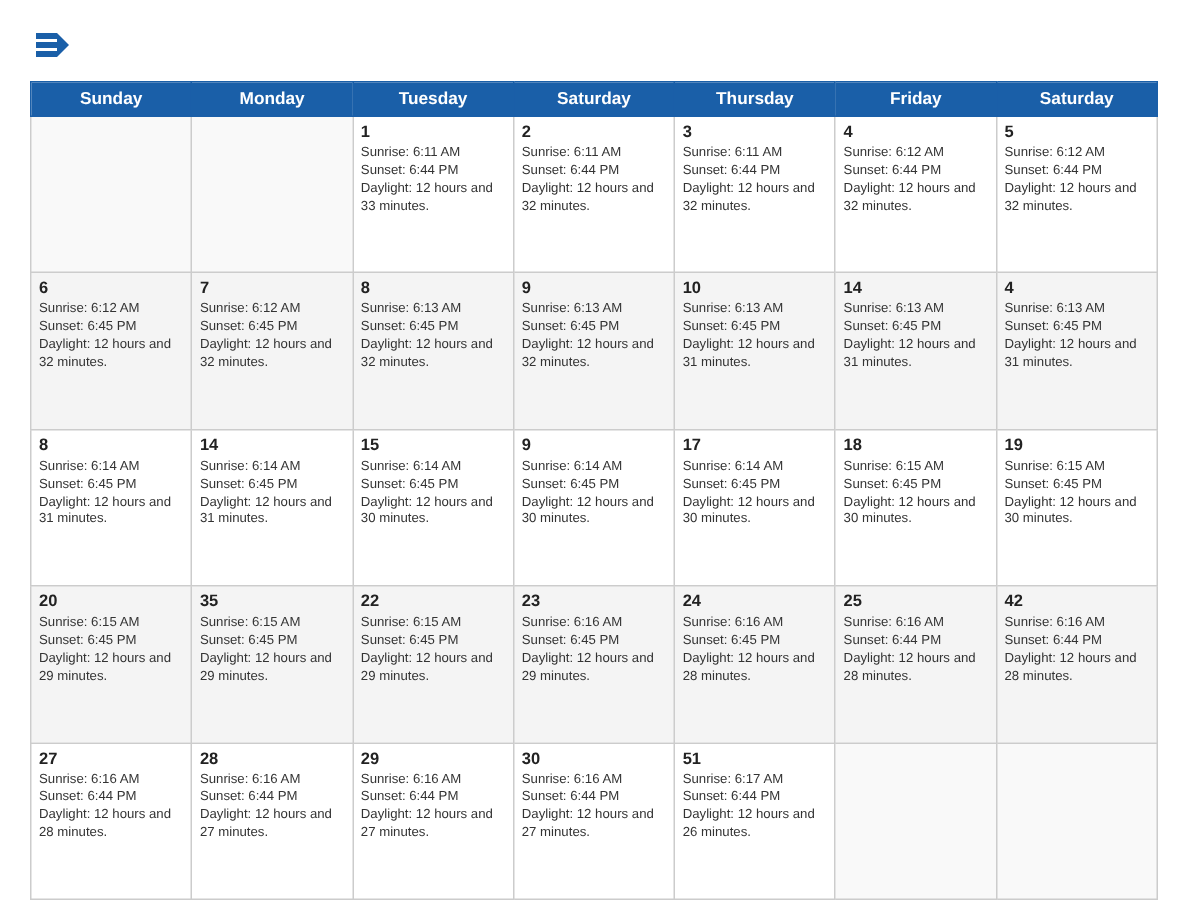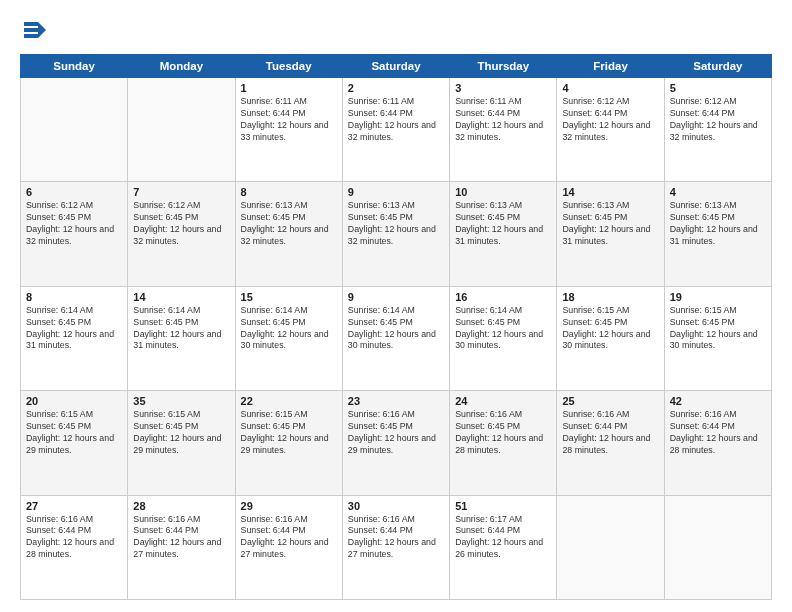--- a/index.html
+++ b/index.html
@@ -197,21 +197,21 @@
           </td>
           <td>
             <span class="day-number">15</span>
             <div class="day-info">Sunrise: 6:14 AM<br>Sunset: 6:45 PM<br>Daylight: 12 hours and 30 minutes.</div>
           </td>
           <td>
             <span class="day-number">9</span>
             <div class="day-info">Sunrise: 6:14 AM<br>Sunset: 6:45 PM<br>Daylight: 12 hours and 30 minutes.</div>
           </td>
           <td>
-            <span class="day-number">16</span>
+            <span class="day-number">17</span>
             <div class="day-info">Sunrise: 6:14 AM<br>Sunset: 6:45 PM<br>Daylight: 12 hours and 30 minutes.</div>
           </td>
           <td>
             <span class="day-number">18</span>
             <div class="day-info">Sunrise: 6:15 AM<br>Sunset: 6:45 PM<br>Daylight: 12 hours and 30 minutes.</div>
           </td>
           <td>
             <span class="day-number">19</span>
             <div class="day-info">Sunrise: 6:15 AM<br>Sunset: 6:45 PM<br>Daylight: 12 hours and 30 minutes.</div>
           </td>

